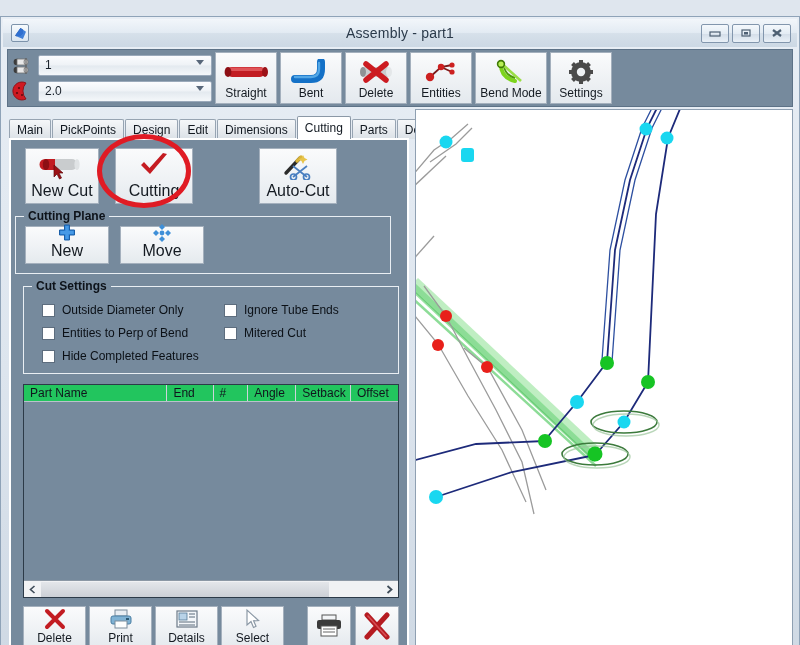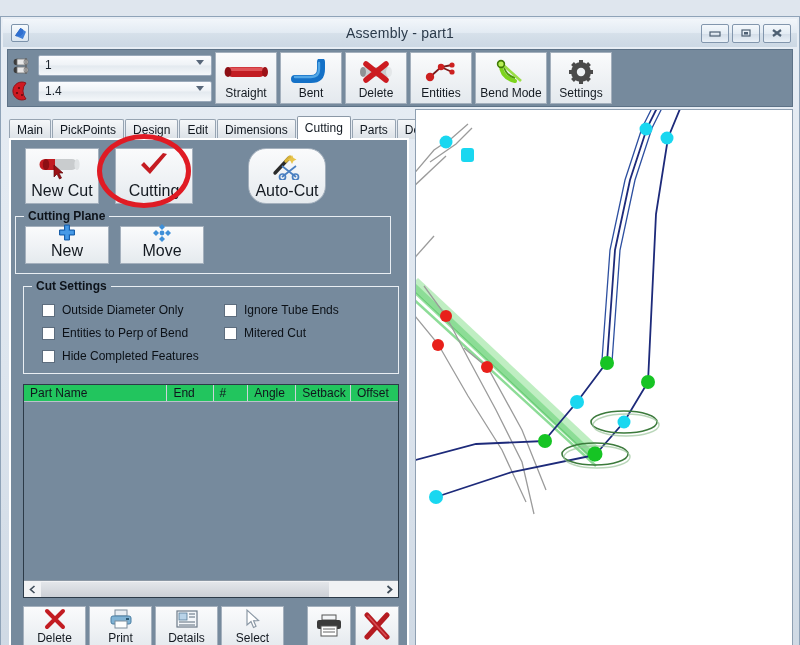--- a/index.html
+++ b/index.html
@@ -233,21 +233,21 @@
       <div class="combo-row">
         <div class="combo-icon">
           <svg width="26" height="22" viewBox="0 0 26 22">
             <path d="M16 3 A9 9 0 1 0 16 19 A12 12 0 0 1 16 3 Z" fill="#cf1a22" stroke="#8c0f14" stroke-width="0.9"></path>
             <circle cx="9" cy="8" r="1.1" fill="#5c0a0d"></circle>
             <circle cx="7" cy="13" r="1.1" fill="#5c0a0d"></circle>
             <circle cx="12" cy="15" r="1" fill="#5c0a0d"></circle>
           </svg>
         </div>
         <div class="combo">
-          <span>1.4</span>
+          <span>2.0</span>
           <span class="chev"></span>
         </div>
       </div>
     </div>
 
     <div class="tbtn">
       <div class="ico">
         <svg width="50" height="22" viewBox="0 0 50 22">
           <rect x="6" y="6" width="38" height="10" rx="5" fill="#c21c22"></rect>
           <rect x="6" y="6.5" width="38" height="3.5" rx="1.8" fill="#e8676b" opacity=".75"></rect>
@@ -365,21 +365,21 @@
 
     <div class="panelbtn" style="left:104px; top:8px; width:78px; height:56px;">
       <div class="ico">
         <svg width="34" height="28" viewBox="0 0 34 28">
           <path d="M4 13 L13 22 L30 2 L26 1 L12.5 16 L7 10 Z" fill="#c51c22"></path>
         </svg>
       </div>
       <span>Cutting</span>
     </div>
 
-    <div class="panelbtn" style="left:237px; top:8px; width:78px; height:56px;border-radius:18px;">
+    <div class="panelbtn" style="left:248px; top:8px; width:78px; height:56px;">
       <div class="ico">
         <svg width="34" height="28" viewBox="0 0 34 28">
           <path d="M5 21 L19 6" stroke="#2b2b2b" stroke-width="3.4" stroke-linecap="round"></path>
           <path d="M16 9 L20 5" stroke="#d8b33a" stroke-width="3.4" stroke-linecap="round"></path>
           <path d="M22 3 l1.5 3 3 1.5 -3 1.5 -1.5 3 -1.5 -3 -3 -1.5 3 -1.5z" fill="#e8c44a"></path>
           <path d="M12 14 L26 25 M26 14 L12 25" stroke="#4a7fc0" stroke-width="1.7" fill="none"></path>
           <circle cx="12.5" cy="25" r="3" fill="none" stroke="#4a7fc0" stroke-width="1.7"></circle>
           <circle cx="25.5" cy="25" r="3" fill="none" stroke="#4a7fc0" stroke-width="1.7"></circle>
         </svg>
       </div>

